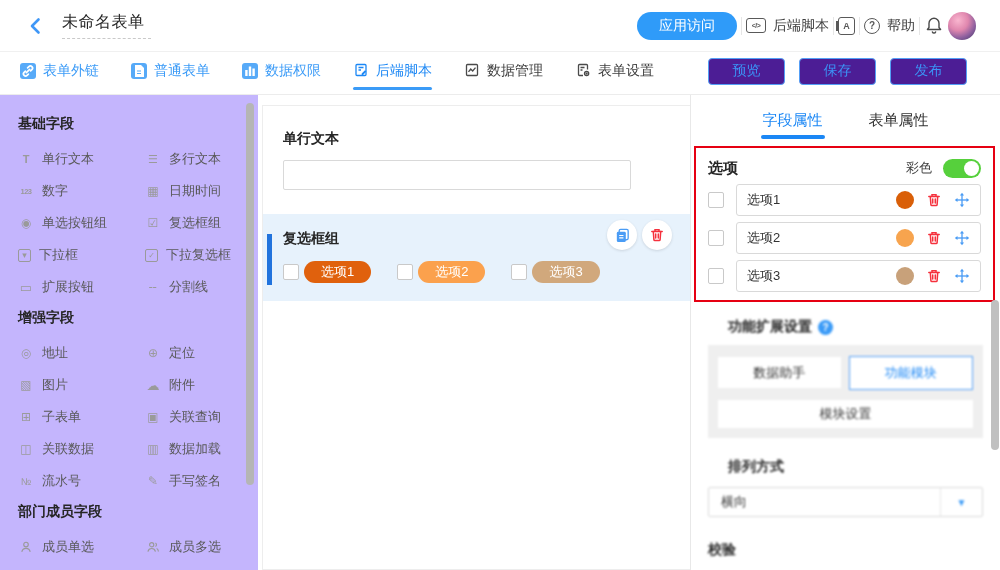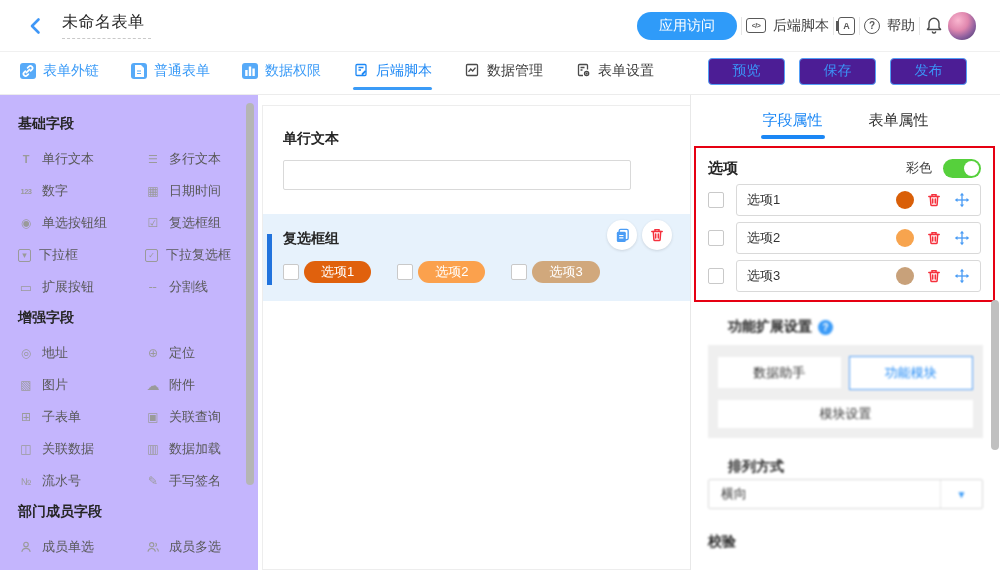--- a/index.html
+++ b/index.html
@@ -115,21 +115,21 @@
 .blurwrap { filter:blur(0.9px); padding:0 17px; }
 .sec-h { margin-top:16px; display:flex; align-items:center; gap:6px; }
 .sec-h-title { font-size:14px; font-weight:700; color:#262626;padding-left:20px; }
 .qmark { width:15px; height:15px; border-radius:50%; background:#3b9bf7; color:#fff; font-size:10px; font-weight:700; display:flex; align-items:center; justify-content:center; }
 .qmark::before { content:"?"; }
 .gray-box { margin-top:9px; background:#efefef; padding:12px 10px 10px; }
 .gb-row { display:flex; gap:8px; }
 .gb-btn { flex:1; height:31px; background:#fff; border:none; font-size:13px; color:#333; cursor:pointer; }
 .gb-btn.sel { border:1px solid #549ff6; color:#1b87f5; height:34px; margin-top:-1px; }
 .gb-btn.wide { width:100%; margin-top:10px; height:28px; }
-.select-box { margin-top:3px; height:30px; border:1px solid #d9d9d9; border-radius:2px; display:flex; align-items:center; cursor:pointer; background:#fff; }
+.select-box { margin-top:11px; height:30px; border:1px solid #d9d9d9; border-radius:2px; display:flex; align-items:center; cursor:pointer; background:#fff; }
 .select-val { flex:1; font-size:13px; color:#333; padding-left:12px; }
 .select-caret { width:42px; align-self:stretch; border-left:1px solid #e8e8e8; display:flex; align-items:center; justify-content:center; color:#3b9bf7; font-size:10px; }
 .select-caret::before { content:"▼"; }
 .props-scroll { position:absolute; right:1px; top:205px; width:8px; height:150px; background:#c0c0c0; border-radius:4px; }
 .cutoff { margin-top:24px; font-size:14px; font-weight:700; color:#262626; }
 </style>
 </head>
 <body>
 
 <div class="app">

